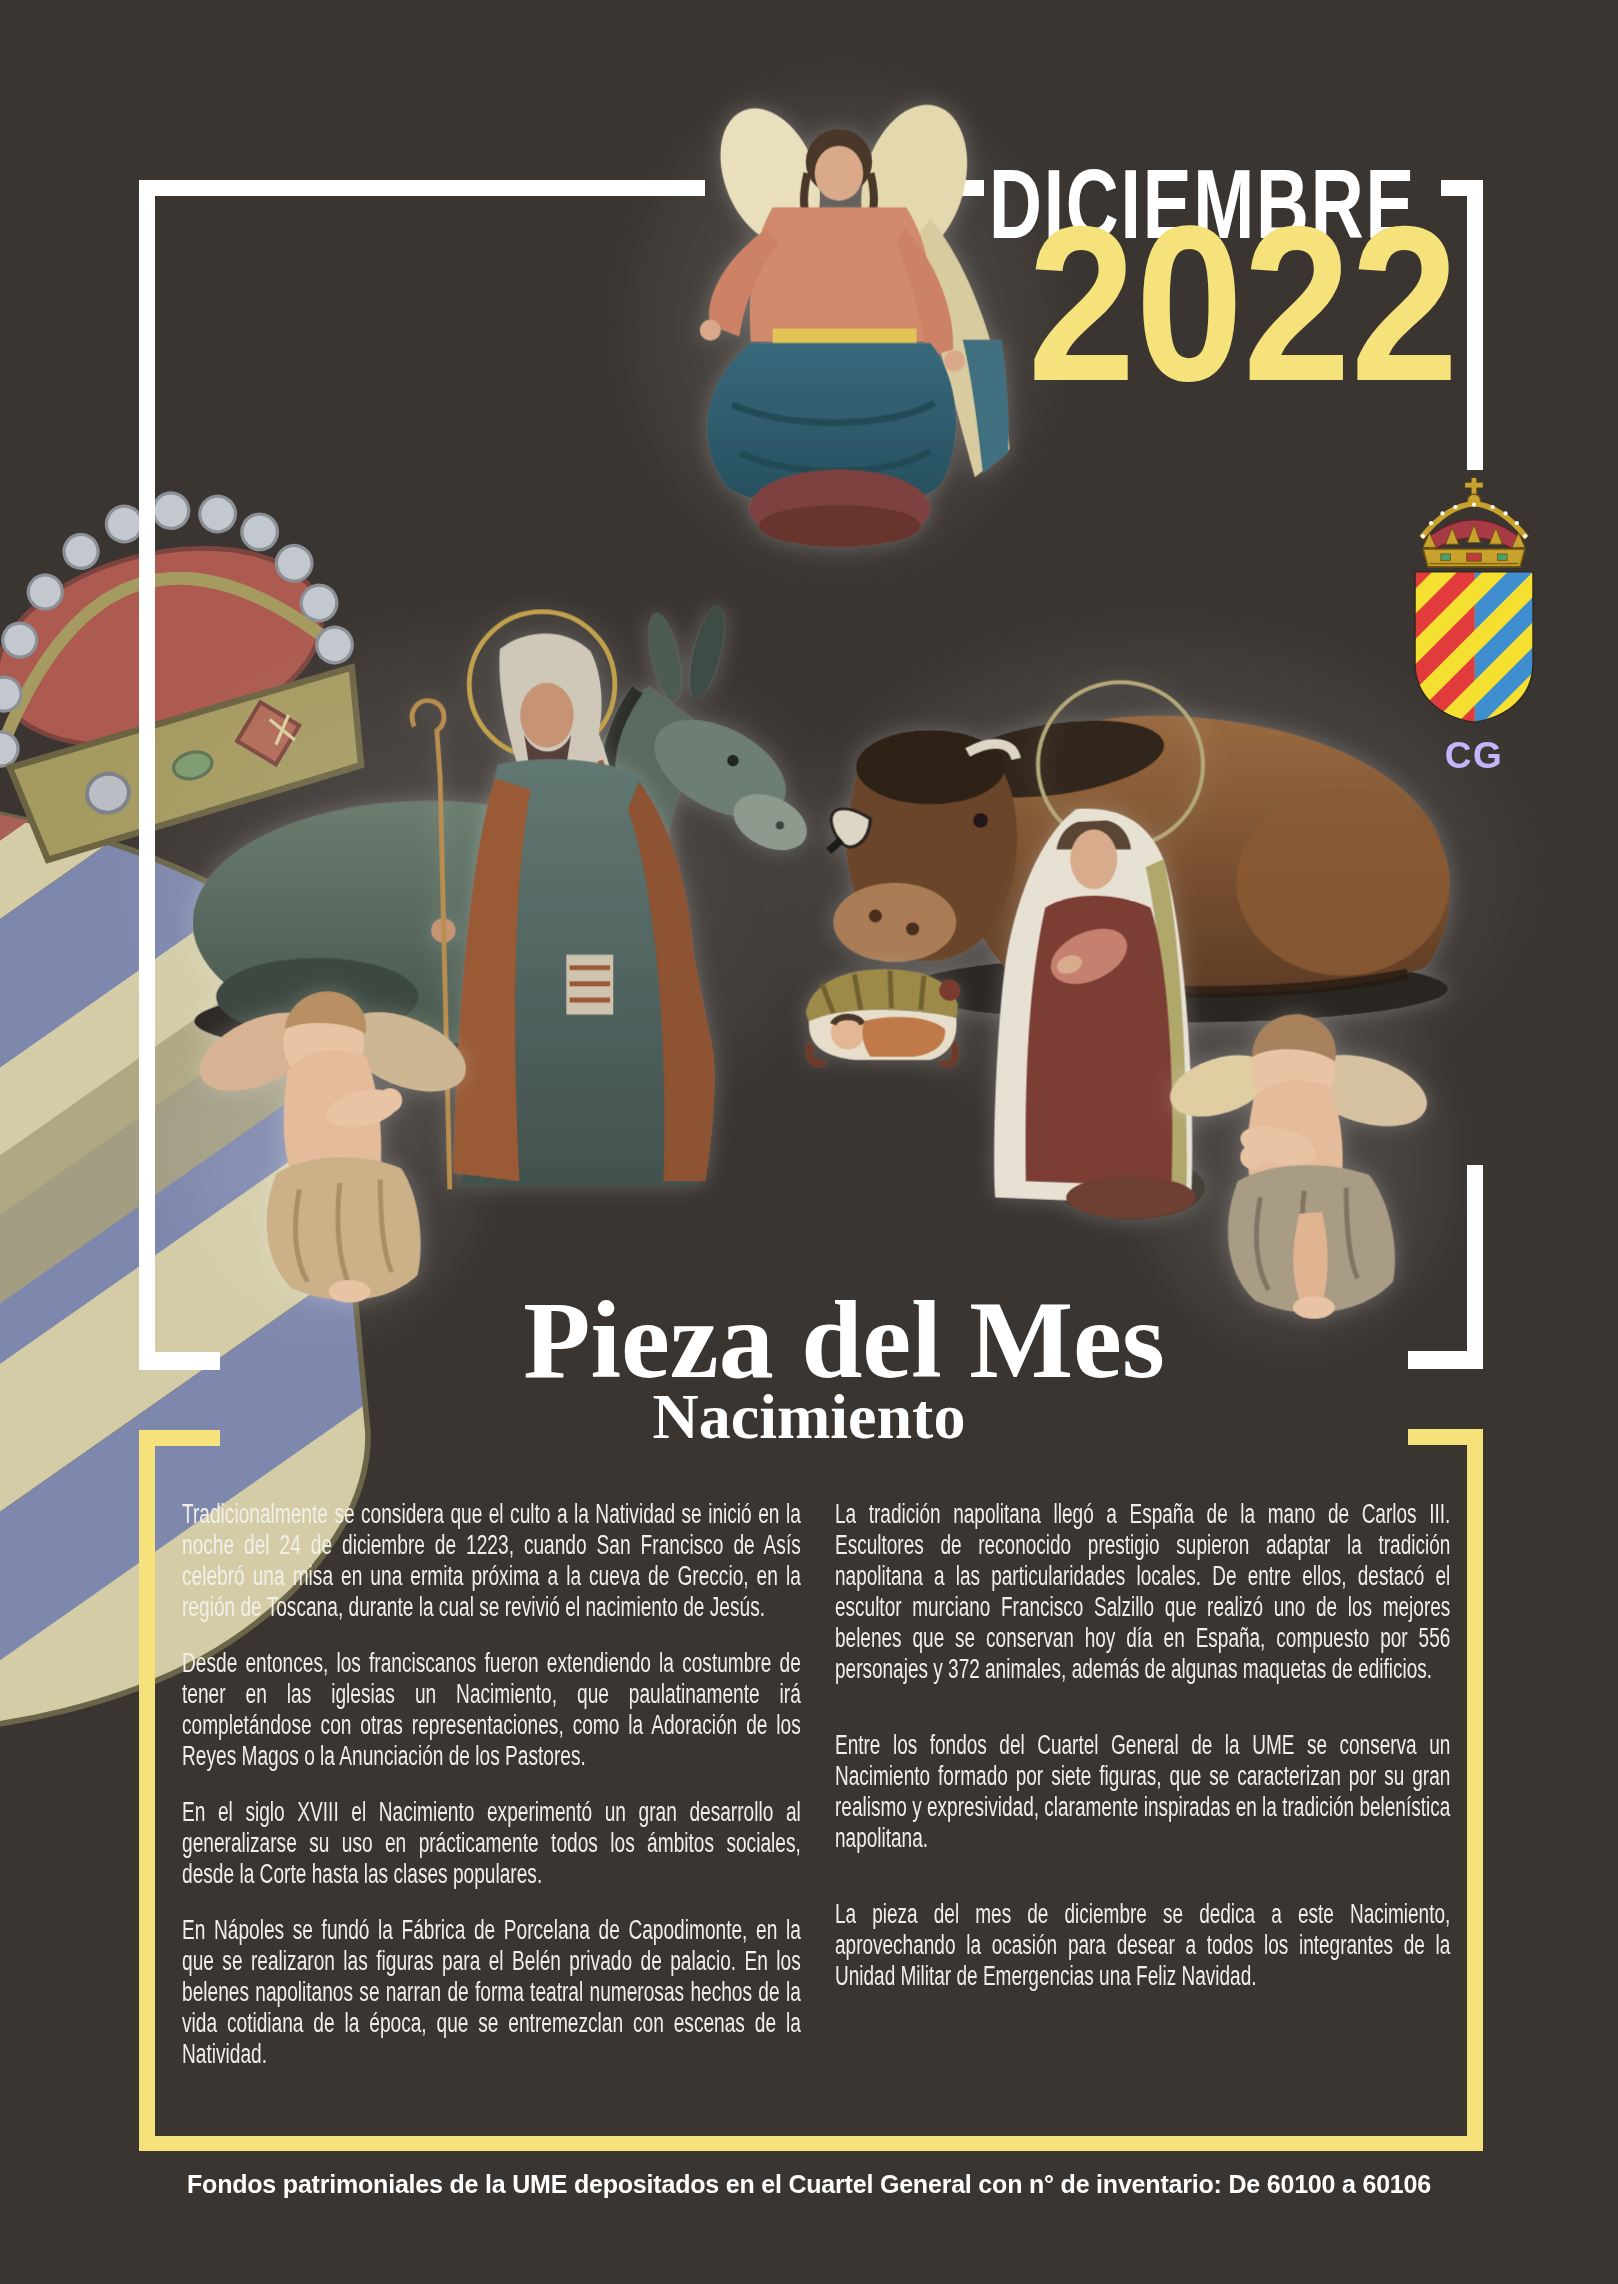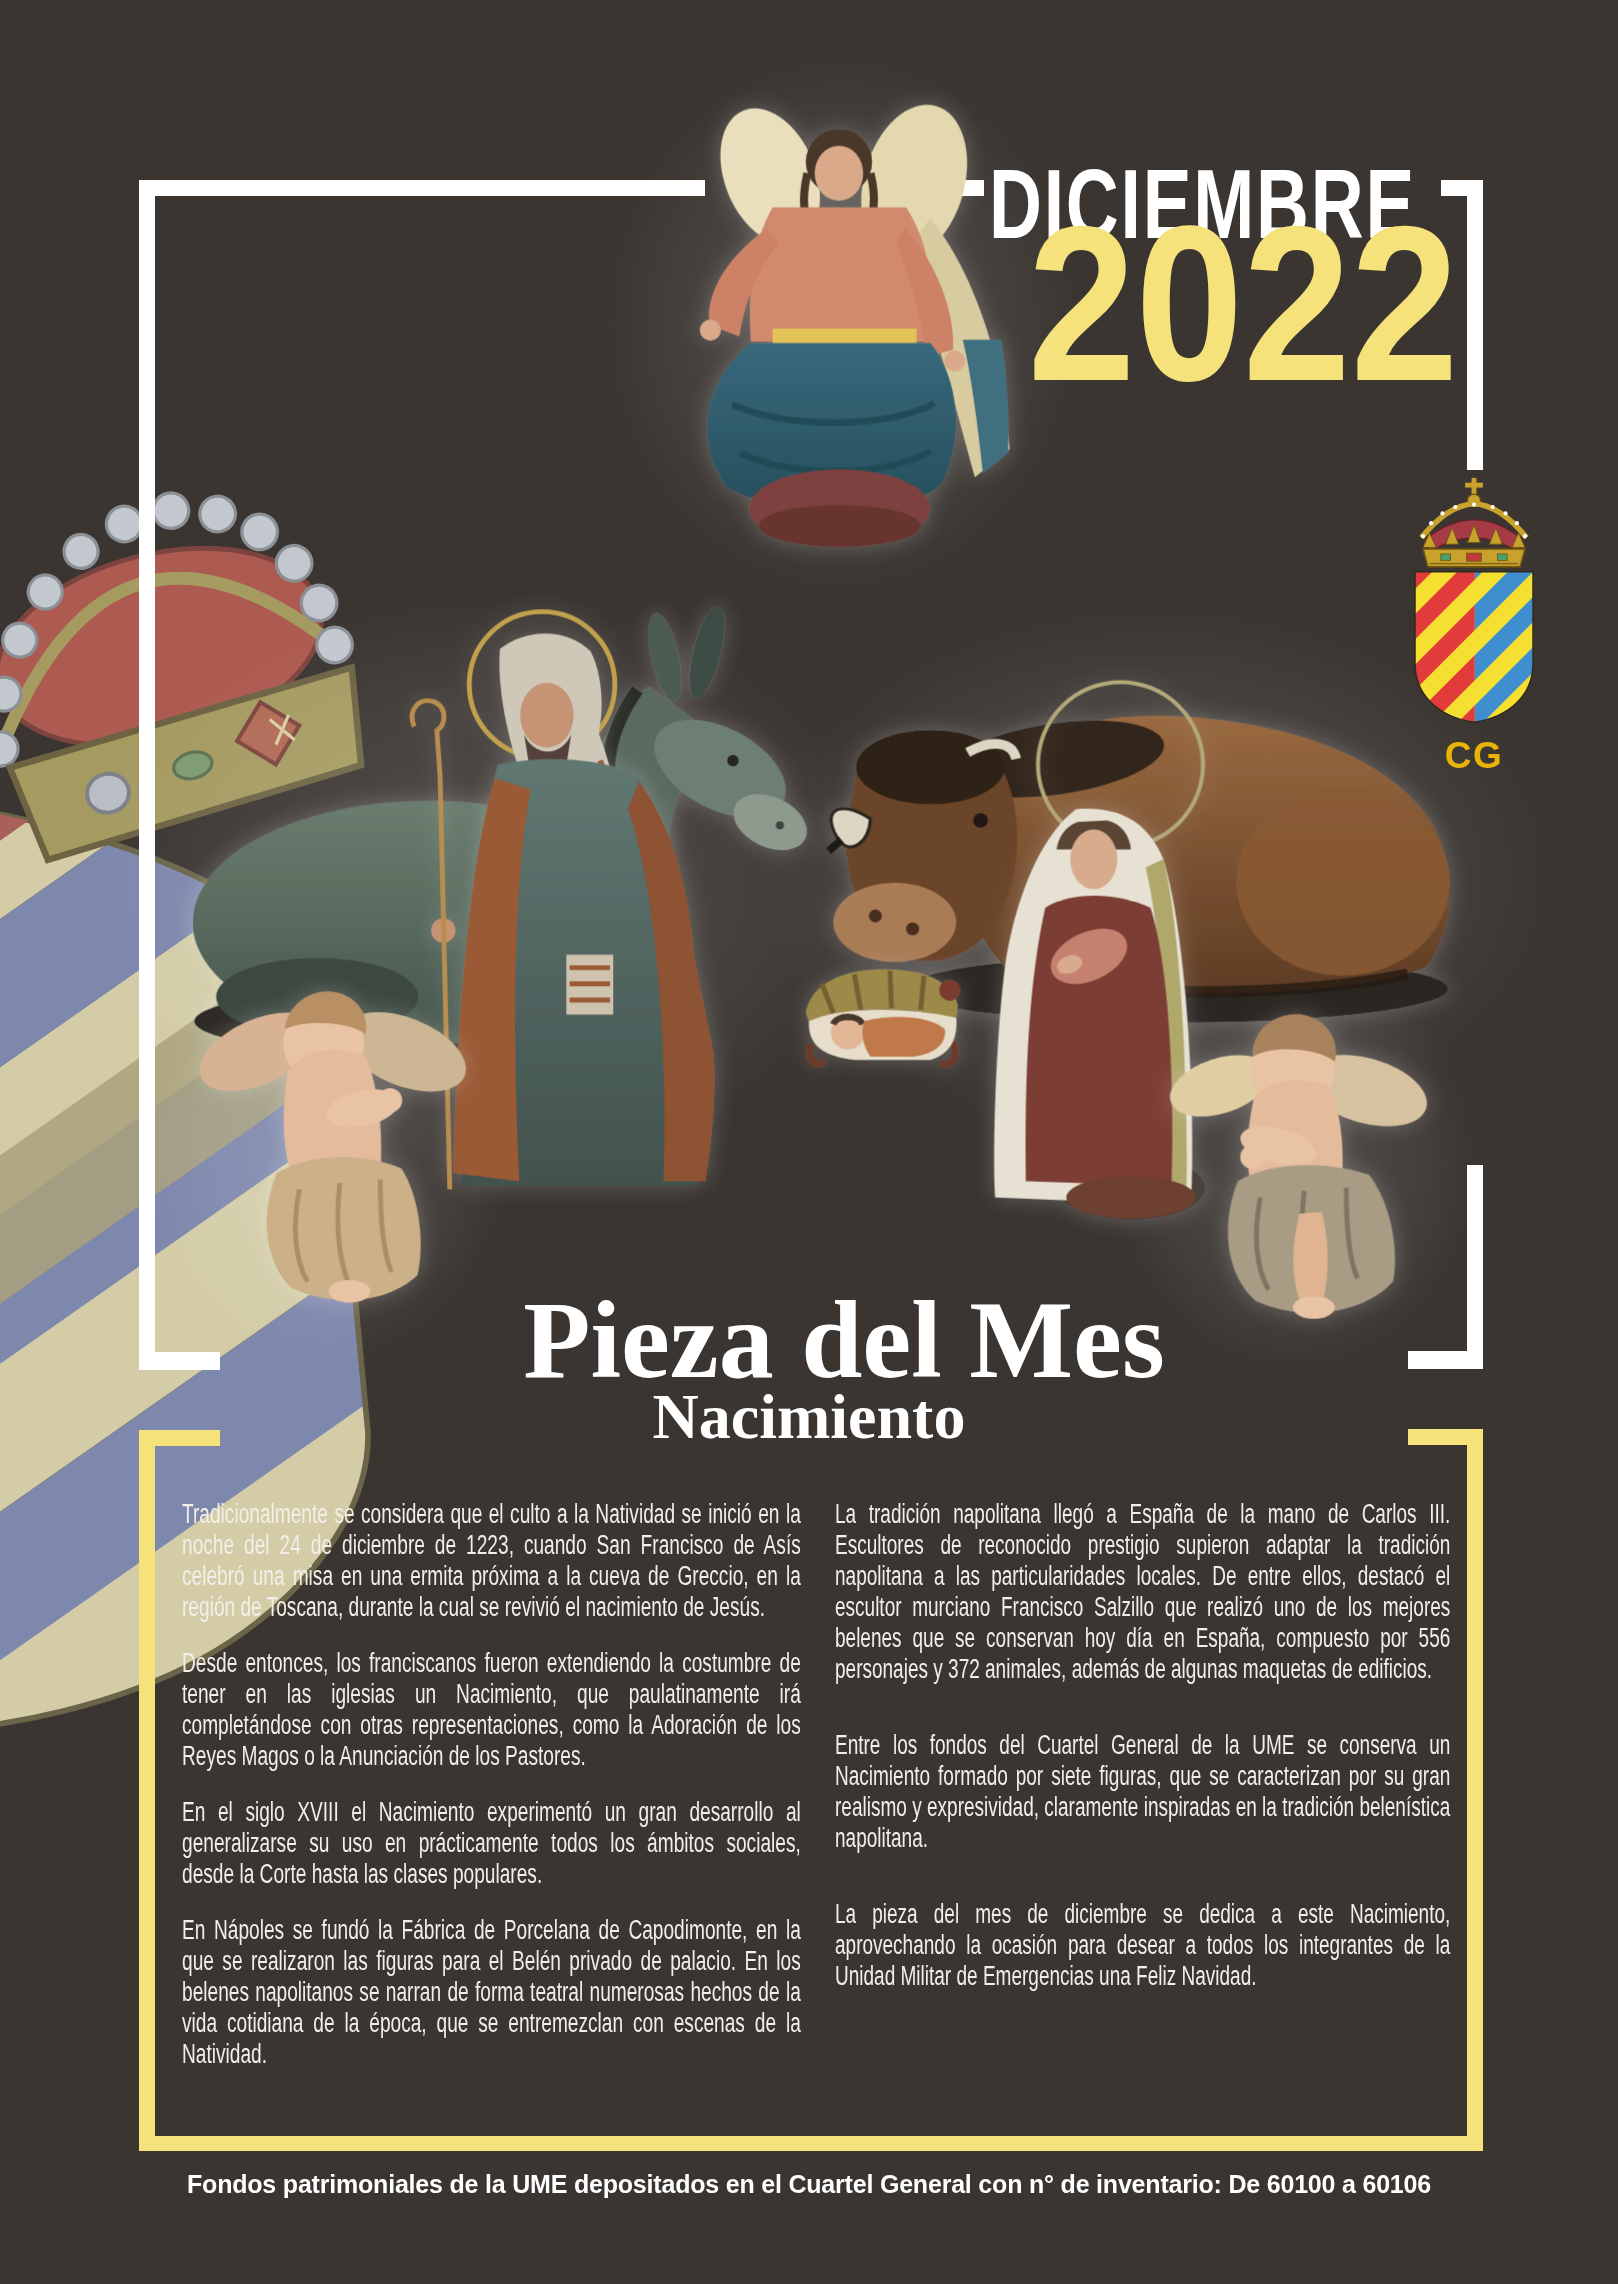--- a/index.html
+++ b/index.html
@@ -25,21 +25,21 @@
        line-height:31px;text-align:justify;transform-origin:0 0;}
   .col p{margin:0 0 25px 0;}
   .col-left{left:182px;transform:scaleX(.708);}
   .col-right{left:835px;transform:scaleX(.704);}
   .col-right p{margin-bottom:45px;}
   
   .footer{position:absolute;left:0;top:2170px;width:1618px;text-align:center;color:#ffffff;
           font-weight:bold;font-size:25px;letter-spacing:-0.2px;}
   
   .cg-label{position:absolute;left:1405px;top:735px;width:138px;text-align:center;
-            color:#eab308;font-weight:bold;font-size:37px;letter-spacing:1.6px;}
+            color:#c4b5fd;font-weight:bold;font-size:37px;letter-spacing:1.6px;}
   svg{display:block;}
   .scene,.wm{position:absolute;pointer-events:none;}
 </style>
 </head>
 <body>
 
 <div class="poster">
 
   <svg class="wm" style="left:-138px;top:275px" width="583" height="1497" viewBox="0 0 720 1850">
     <defs>

